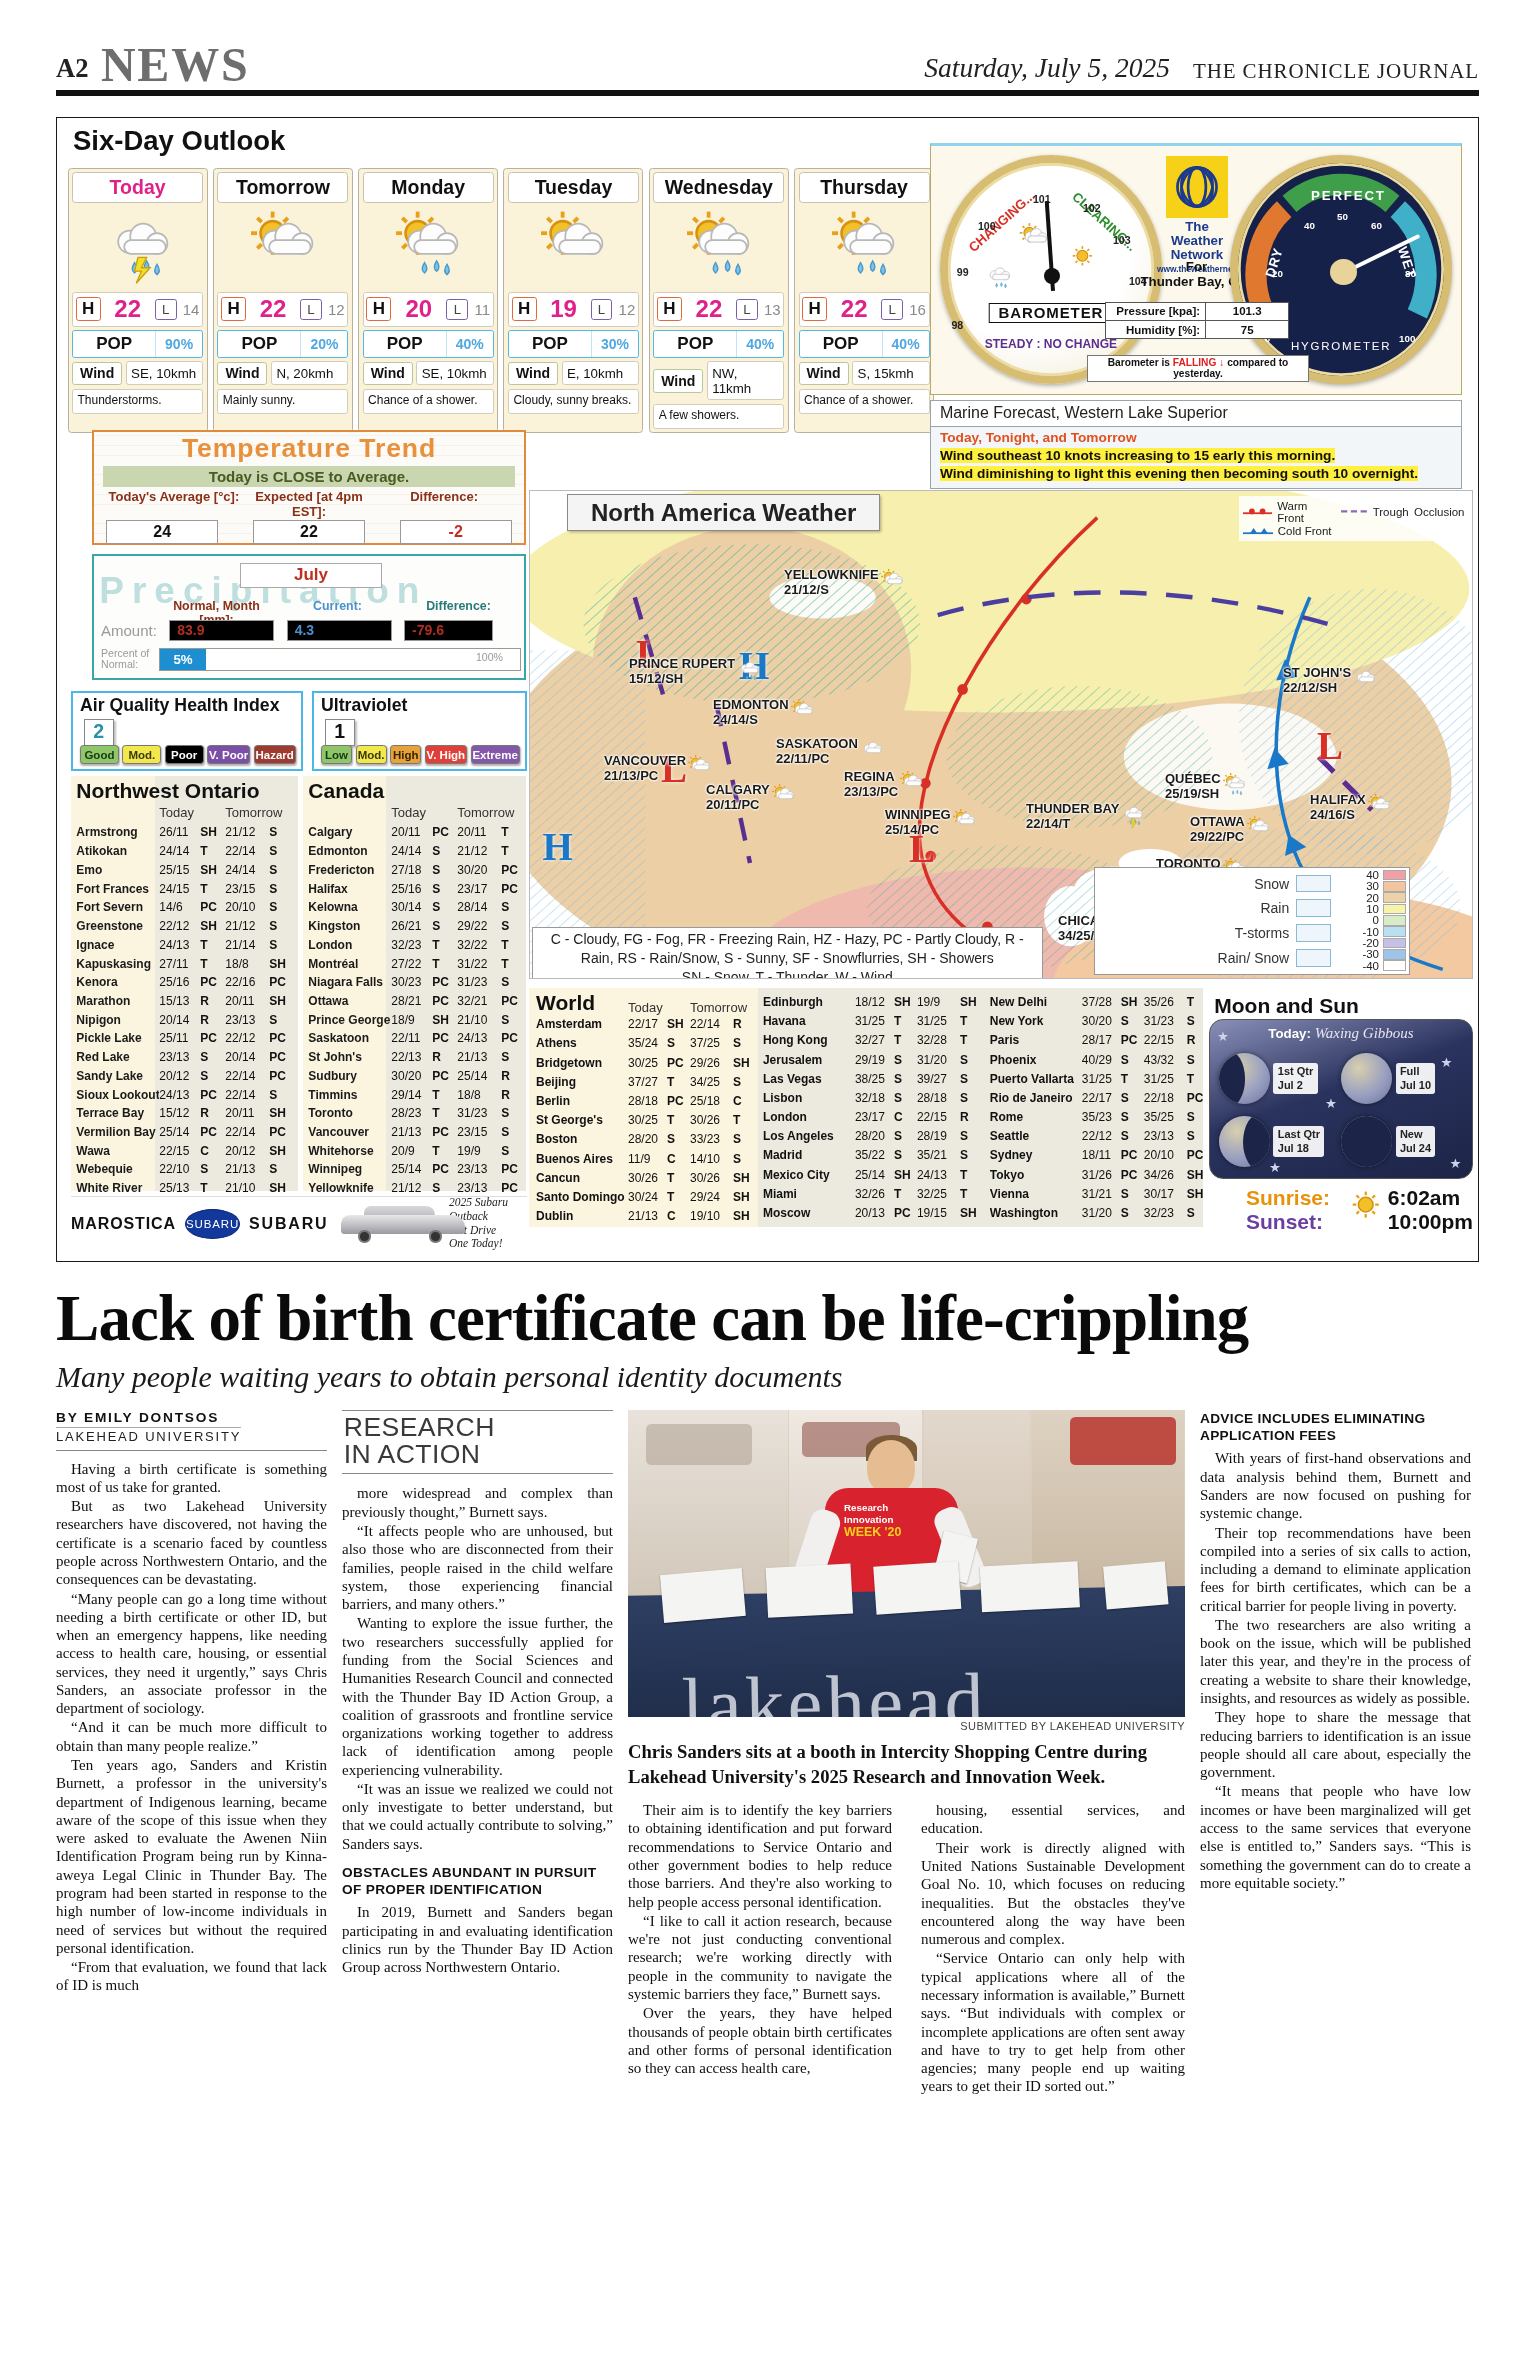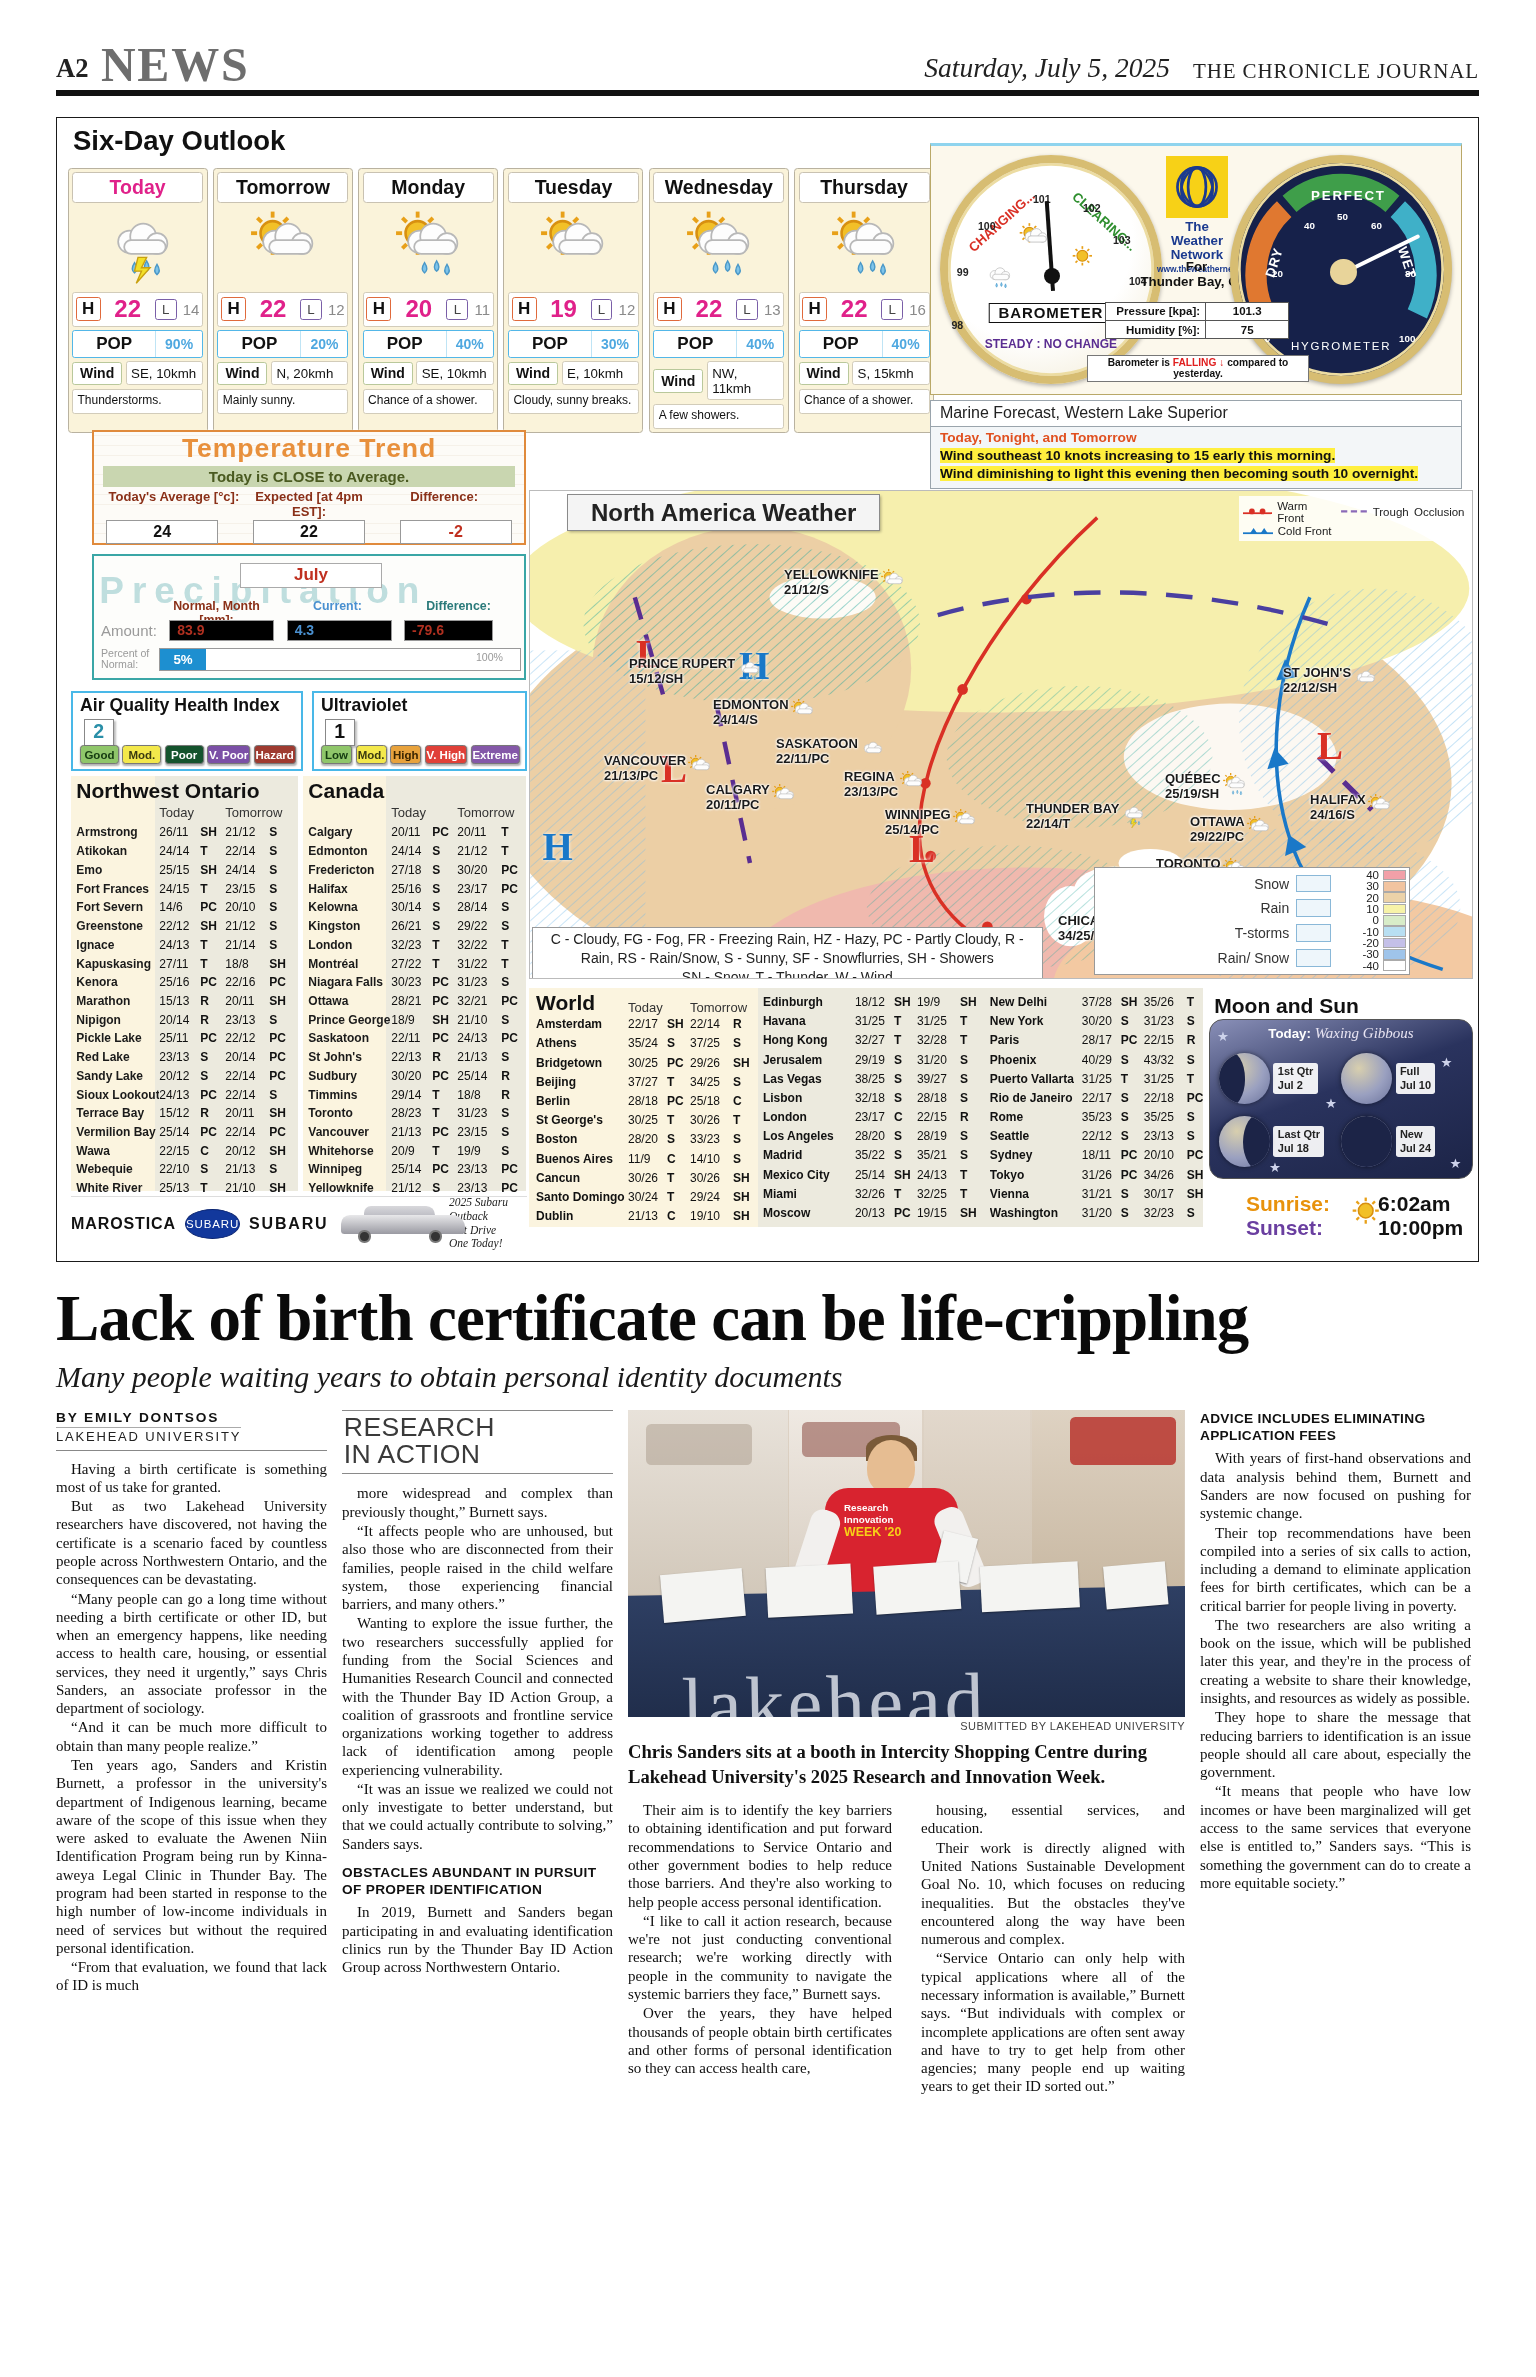--- a/index.html
+++ b/index.html
@@ -162,21 +162,21 @@
   .moontoday .ph { font-family:"Liberation Serif", serif; font-style:italic; font-size:15px; color:#e8e4f2; }
   .moongrid { position:absolute; left:8.9px; top:26.6px; right:8.9px; bottom:5.3px; display:grid; grid-template-columns:1fr 1fr; grid-template-rows:1fr 1fr; }
   .mph { position:relative; display:flex; align-items:center; }
   .mcircle { width:51px; height:51px; border-radius:50%; background:radial-gradient(circle at 35% 30%, #d8cfae, #9aa0c0 55%, #6a729c); position:relative; overflow:hidden; box-shadow:0 0 5.3px rgba(0,0,0,.5); }
   .mshade { position:absolute; top:-3.5px; bottom:-3.5px; width:70%; background:#1c2447; }
   .sh-first { left:-18%; border-radius:50%; }
   .sh-last { right:-18%; border-radius:50%; }
   .sh-new { left:0; width:100%; border-radius:0; }
   .mlab { margin-left:3.5px; background:rgba(255,255,255,.92); border-radius:2.7px; font-size:11px; line-height:1.25; padding:1.8px 4.4px; color:#222; font-weight:bold; }
   .mstar { position:absolute; color:#cdd2ea; font-size:13.3px; }
-  .sunrow { display:flex; align-items:center; margin-top:13px; position:relative; }
+  .sunrow { display:flex; align-items:center; margin-top:7px; position:relative;justify-content:space-between; }
   .sunlabels { margin-left:37px; }
   .sunlabels .r1 { color:#e8920c; font-weight:bold; font-size:21px; }
   .sunlabels .r2 { color:#6a3fa0; font-weight:bold; font-size:21px; }
   .sunvals { margin-left:48px; font-weight:bold; font-size:21px; color:#111; }
   .sunicon { position:absolute; left:140px; top:3.5px; }
 
   
   .ad { position:absolute; left:14px; top:1078px; width:456px; height:55px; display:flex; align-items:center; gap:8.9px; border-top:0.9px solid #ddd; }
   .ad .dealer { font-size:16px; font-weight:bold; letter-spacing:0.9px; color:#111; }
   .ad .soval { width:57px; height:30px; border-radius:50%; background:#12389c; border:1.8px solid #0a2470; color:#fff; display:flex; align-items:center; justify-content:center; font-size:11.5px; letter-spacing:0.9px; }
@@ -649,21 +649,21 @@
         </div>
       </div>
     </div>
 
     <div class="scalebox" style="left:14px; top:573px; width:232px;">
       <h3>Air Quality Health Index</h3>
       <div class="bubble" style="color:#2a8fa8;">2</div>
       <div class="chips" id="aqhiChips">
           <span class="chip" style="background:#8fc66a; color:#143a10;">Good</span>
           <span class="chip" style="background:#f3e84b; color:#3a3a10;">Mod.</span>
-          <span class="chip" style="background:#14532d; color:#ffffff;">Poor</span>
+          <span class="chip" style="background:#000000; color:#ffffff;">Poor</span>
           <span class="chip" style="background:#7b4fa6; color:#ffffff;">V. Poor</span>
           <span class="chip" style="background:#9e3a30; color:#ffffff;">Hazard</span>
         </div>
     </div>
     <div class="scalebox" style="left:255px; top:573px; width:215px;">
       <h3>Ultraviolet</h3>
       <div class="bubble" style="color:#111;">1</div>
       <div class="chips" id="uvChips">
           <span class="chip" style="background:#8fc66a; color:#143a10;">Low</span>
           <span class="chip" style="background:#f3e84b; color:#3a3a10;">Mod.</span>

